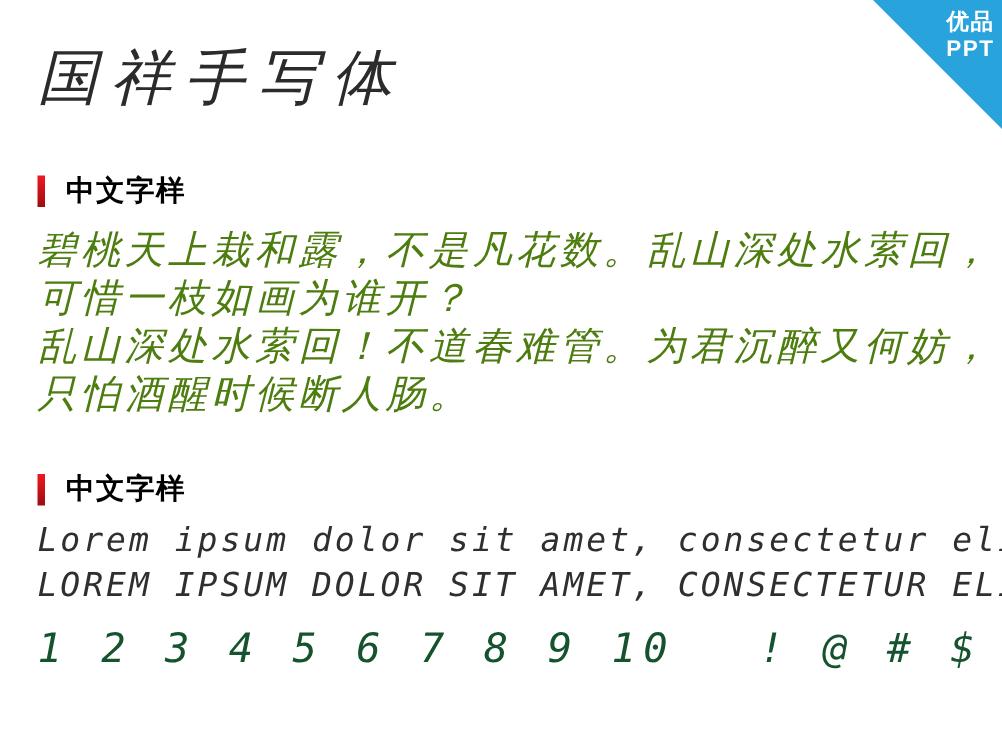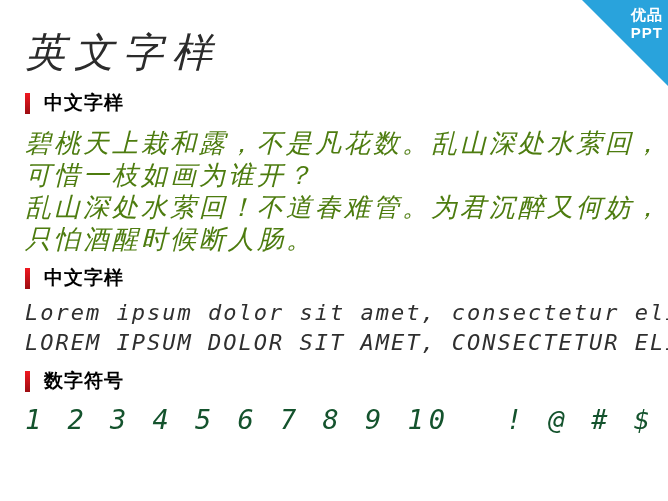--- a/index.html
+++ b/index.html
@@ -59,21 +59,21 @@
     font-style: italic;
     letter-spacing: 9px;
     color: #2b2b2b;
     font-family: "DejaVu Sans", sans-serif;
   }
 
   
   .section-heading {
     display: flex;
     align-items: center;
-    margin-top: 11px;
+    margin-top: 35px;
     height: 24px;
   }
   .red-bar {
     display: inline-block;
     width: 5px;
     height: 21px;
     background: linear-gradient(#f01820, #9c0d12);
     margin-right: 14px;
     flex: 0 0 auto;
   }
@@ -128,21 +128,21 @@
 <body>
 
 <div class="page">
 
   <div class="corner-ribbon"></div>
   <div class="corner-ribbon-text">
     <span>优品</span>
     <span>PPT</span>
   </div>
 
-  <h1 class="font-title">英文字样</h1>
+  <h1 class="font-title">国祥手写体</h1>
 
   <div class="section-heading">
     <span class="red-bar"></span>
     <span class="label">中文字样</span>
   </div>
   <div class="sample-cn">
     <div class="line">碧桃天上栽和露，不是凡花数。乱山深处水萦回，</div>
     <div class="line">可惜一枝如画为谁开？</div>
     <div class="line">乱山深处水萦回！不道春难管。为君沉醉又何妨，</div>
     <div class="line">只怕酒醒时候断人肠。</div>
@@ -150,22 +150,18 @@
 
   <div class="section-heading">
     <span class="red-bar"></span>
     <span class="label">中文字样</span>
   </div>
   <div class="sample-en">
     <div class="line">Lorem ipsum dolor sit amet, consectetur elit.</div>
     <div class="line">LOREM IPSUM DOLOR SIT AMET, CONSECTETUR ELIT.</div>
   </div>
 
-  <div class="section-heading">
-    <span class="red-bar"></span>
-    <span class="label">数字符号</span>
-  </div>
   <div class="sample-num">
     <span>1 2 3 4 5 6 7 8 9 10</span>
     <span>! @ # $ % &amp; ? ( )</span>
   </div>
 
 </div>
 
 </body></html>

